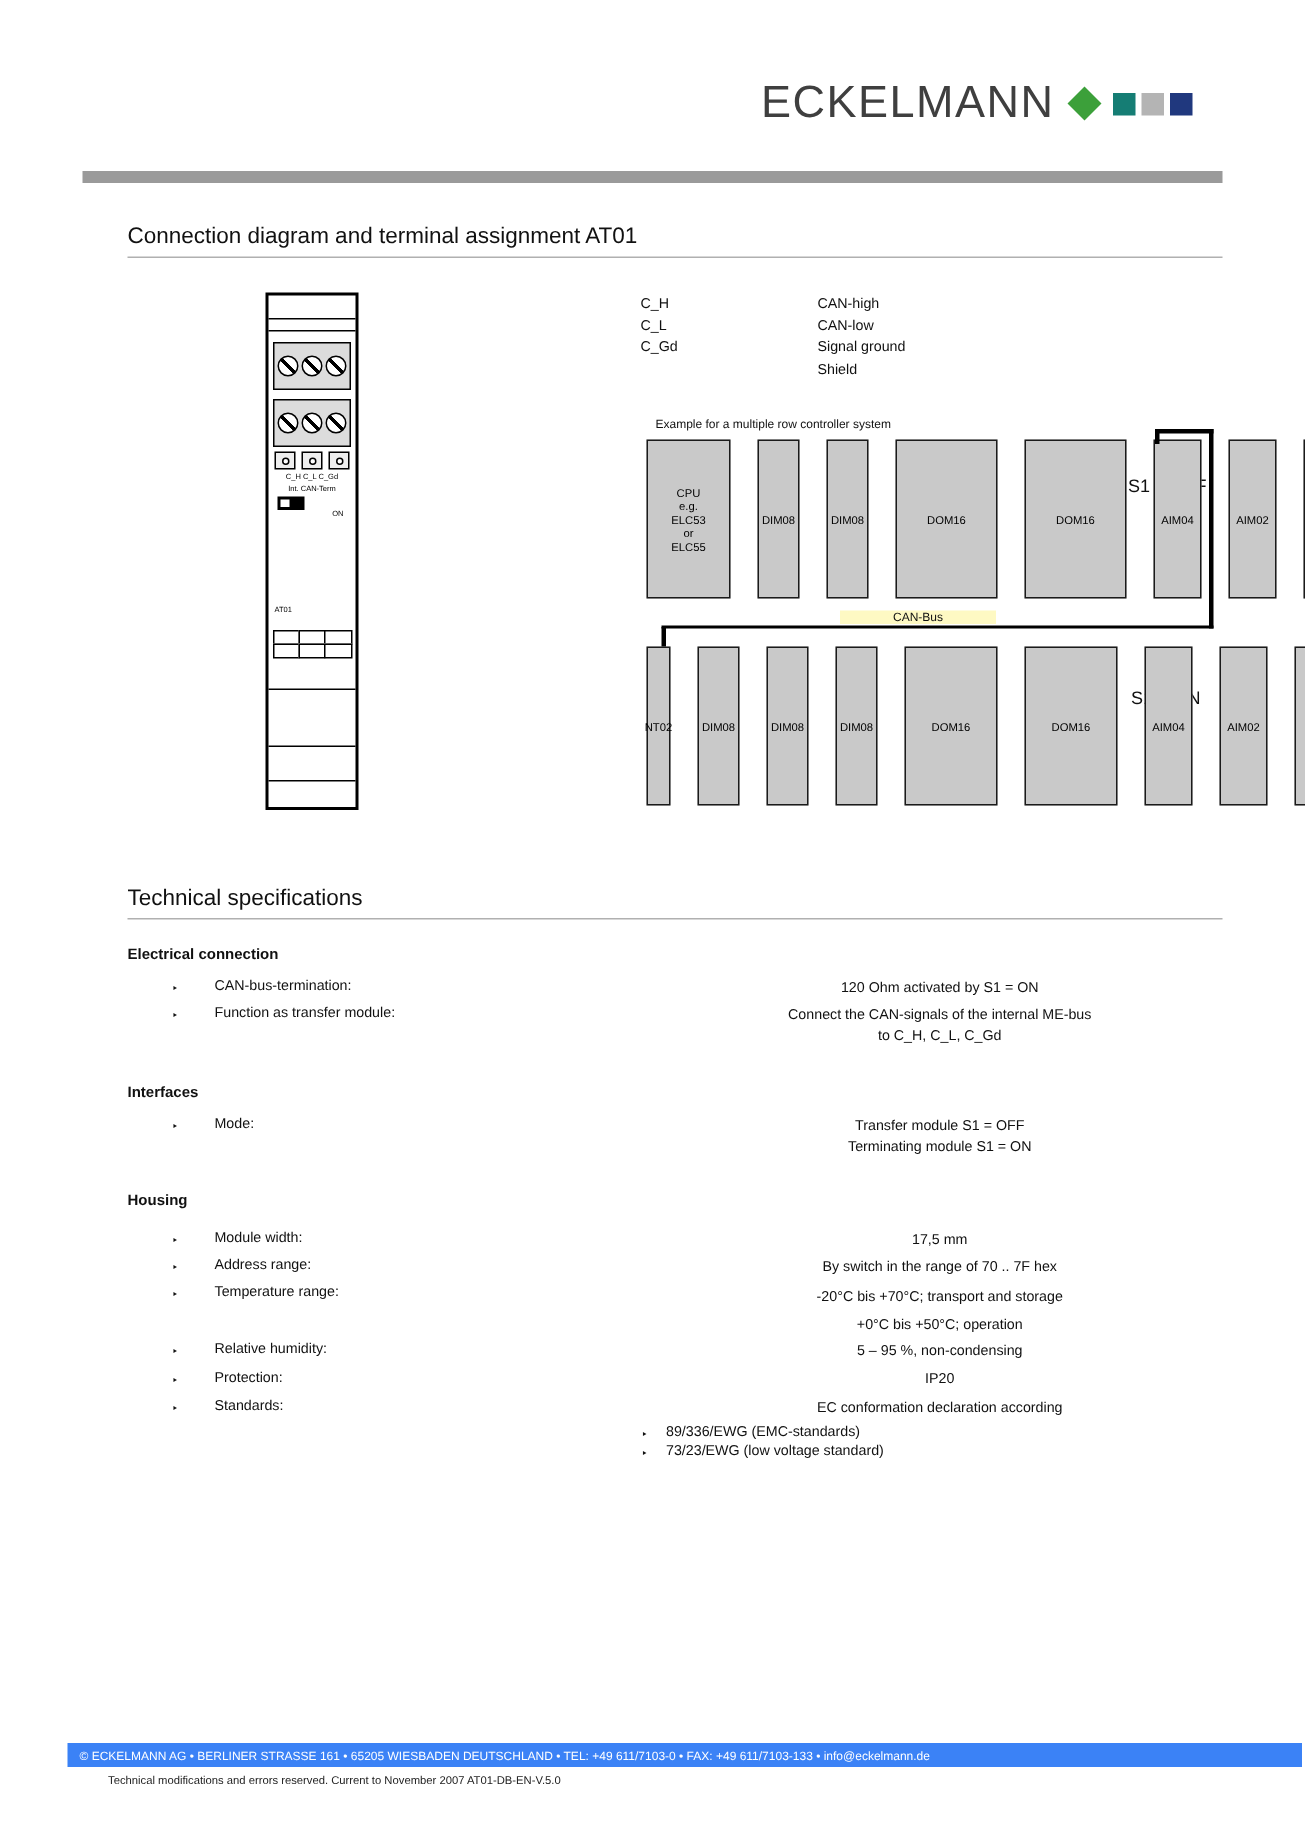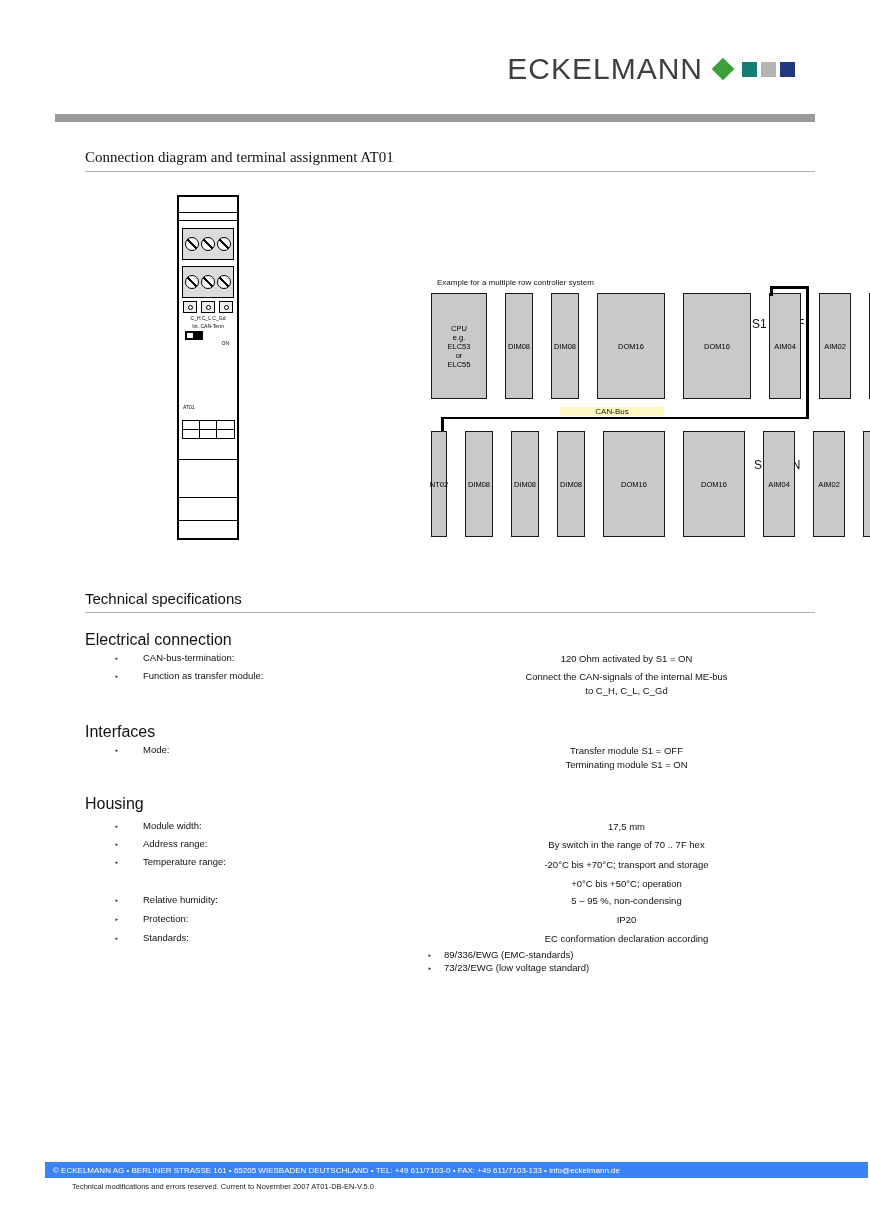--- a/index.html
+++ b/index.html
@@ -11,21 +11,21 @@
   .logo { position:absolute; top:52px; right:75px; display:flex; align-items:center; }
   .logo-text { font-size:30px; letter-spacing:1px; color:#3f3f3f; font-weight:400; }
   .logo-marks { display:flex; align-items:center; margin-left:10px; }
   .logo-diamond { width:16px; height:16px; transform:rotate(45deg); margin:0 7px 0 2px; }
   .logo-sq { width:15px; height:15px; margin-left:4px; }
 
   .gray-bar { position:absolute; left:55px; top:114px; width:760px; height:8px; background:#9a9a9a; }
 
   .h1 { position:absolute; left:85px; width:730px; font-size:15px; color:#111;
         padding-bottom:5px; border-bottom:1px solid #b0b0b0; }
-  .h1.first { top:149px;font-family:Liberation Serif, serif; }
+  .h1.first { top:149px; }
   .h1.second { top:590px; }
 
   
   .module { position:absolute; left:177px; top:195px; width:62px; height:345px; border:2px solid #000; background:#fff; }
   .m-line { position:absolute; left:0; width:100%; height:1px; background:#000; }
   .screw-block { position:absolute; left:3px; width:52px; height:32px; border:1px solid #000; background:#dcdcdc;
                  display:flex; align-items:center; justify-content:space-around; padding:0 1px; }
   .screw { width:14px; height:14px; border:1.5px solid #000; border-radius:50%;
            background:linear-gradient(45deg, #fff 42%, #000 42%, #000 58%, #fff 58%); }
   .conn-row { position:absolute; left:4px; top:104px; width:50px; display:flex; justify-content:space-between; }
@@ -51,21 +51,21 @@
              display:flex; align-items:center; justify-content:center; }
   .mod-label { font-size:7.5px; line-height:9px; text-align:center; white-space:pre-line; color:#000; }
   .s1-switch { position:absolute; top:7px; left:50%; transform:translateX(-50%); width:15px; height:12px; border:1px solid #000; }
   .s1-switch.off { background:linear-gradient(180deg, #f5d000 50%, #111 50%); }
   .s1-switch.on  { background:linear-gradient(180deg, #111 50%, #f5d000 50%); }
   .busline { position:absolute; background:#000; }
   .canbus-label { position:absolute; left:560px; top:407px; width:104px; text-align:center;
                   font-size:8px; background:#fef9c3; color:#111; }
 
   
-  .sec-title { position:absolute; left:85px; font-size:16px; color:#111; }
+  .sec-title { position:absolute; left:85px; font-size:10px; color:#111;font-weight:bold; }
   .spec-item { position:absolute; left:85px; width:740px; display:flex; align-items:flex-start; font-size:9.5px; color:#111; }
   .spec-item .bullet { margin-left:30px; width:14px; font-size:9px; }
   .spec-item .spec-label { margin-left:14px; width:285px; }
   .spec-item .spec-value { flex:1; white-space:pre-line; line-height:14px;text-align:center; }
   .spec-item.tall .spec-value { line-height:18.5px; }
   .sub-item { position:absolute; left:428px; display:flex; font-size:9.5px; color:#111; }
   .sub-item .bullet { width:16px; font-size:9px; }
 
   
   .footer-bar { position:absolute; left:45px; top:1162px; width:823px; height:16px; background:#3b82f6;
@@ -128,20 +128,38 @@
         <span class="m-cell"></span>
       <span class="m-cell"></span>
         <span class="m-cell"></span>
         <span class="m-cell"></span>
     </div>
     <div class="m-line" style="top:262px"></div>
     <div class="m-line" style="top:300px"></div>
     <div class="m-line" style="top:323px"></div>
   </div>
 
+  <div class="legend">
+    <div class="legend-row">
+      <span class="legend-code">C_H</span>
+      <span class="legend-desc">CAN-high</span>
+    </div>
+    <div class="legend-row">
+      <span class="legend-code">C_L</span>
+      <span class="legend-desc">CAN-low</span>
+    </div>
+    <div class="legend-row">
+      <span class="legend-code">C_Gd</span>
+      <span class="legend-desc">Signal ground</span>
+    </div>
+    <div class="legend-row">
+      <span class="legend-code"></span>
+      <span class="legend-desc">Shield</span>
+    </div>
+  </div>
 
   <div class="diag-caption">Example for a multiple row controller system</div>
   <div class="s1-label" style="left:752px; top:280px;">S1 = OFF</div>
 
   <div class="mod-row" style="top:293px;">
     <div class="mod-box" style="width:56px">
         <span class="mod-label">CPU
 e.g.
 ELC53
 or

